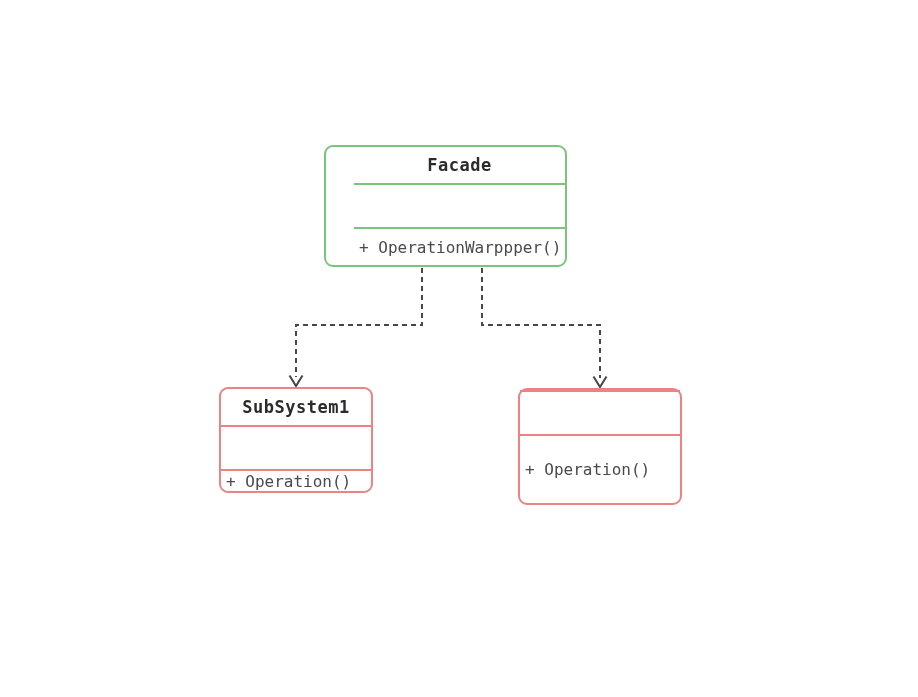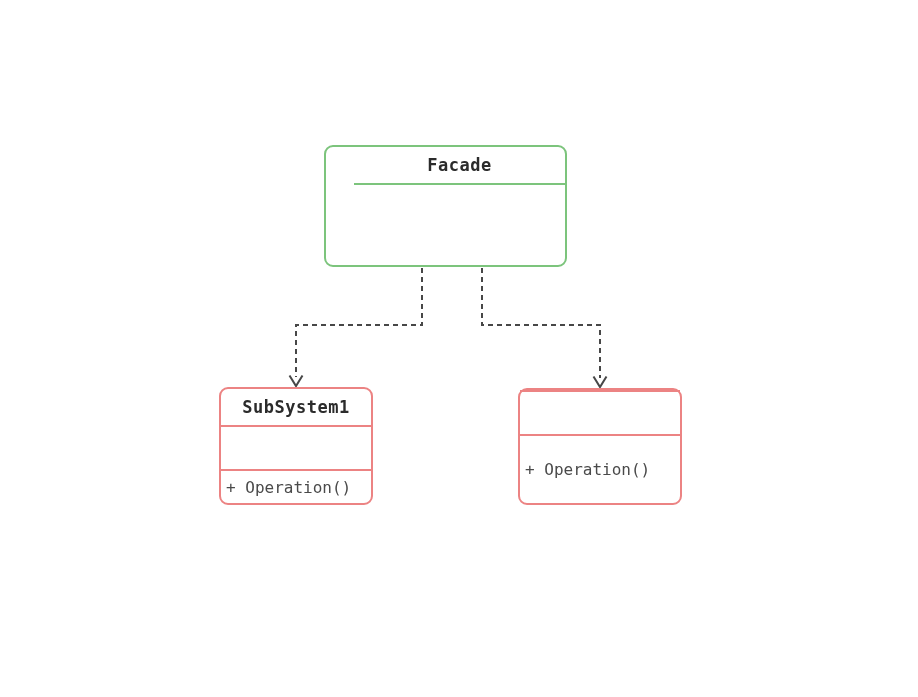--- a/index.html
+++ b/index.html
@@ -30,21 +30,21 @@
   .uml-class {
     position: absolute;
     background: #ffffff;
     border: 2px solid;
     border-radius: 9px;
     box-sizing: border-box;
     display: flex;
     flex-direction: column;
   }
   .facade     { left: 324px; top: 145px; width: 243px; height: 122px; }
-  .subsystem1 { left: 219px; top: 387px; width: 154px; height: 118px; }
+  .subsystem1 { left: 219px; top: 387px; width: 154px; height: 106px; }
   .subsystem2 { left: 518px; top: 388px; width: 164px; height: 117px; }
   .cls-title {
     height: 36px;
     flex: 0 0 36px;
     display: flex;
     align-items: center;
     justify-content: center;
     font-weight: bold;
     font-size: 17px;
     letter-spacing: 0.5px;
@@ -78,20 +78,21 @@
     </g>
     <g>
       <path class="conn-line" d="M482,268 L482,325 L600,325 L600,378" style="stroke: rgb(71, 71, 71);"></path>
       <polyline class="arrow-head" points="593.5,376.5 600,387 606.5,376.5" style="stroke: rgb(71, 71, 71);"></polyline>
     </g>
   </svg>
 
   <div class="uml-class facade" style="border-color: rgb(124, 196, 124); padding-left: 28px;">
     <div class="cls-title" style="color: rgb(43, 43, 43);">Facade</div>
     <div class="cls-attrs" style="border-top-color: rgb(124, 196, 124);"></div>
+    <div class="cls-methods" style="border-top-color: rgb(124, 196, 124); color: rgb(74, 74, 74);">+ OperationWarppper()</div>
   </div>
 
   <div class="uml-class subsystem1" style="border-color: rgb(236, 131, 131);">
     <div class="cls-title" style="color: rgb(43, 43, 43);">SubSystem1</div>
     <div class="cls-attrs" style="border-top-color: rgb(236, 131, 131);"></div>
     <div class="cls-methods" style="border-top-color: rgb(236, 131, 131); color: rgb(74, 74, 74);">+ Operation()</div>
   </div>
 
   <div class="uml-class subsystem2" style="border-color: rgb(236, 131, 131);">
     <div class="cls-attrs" style="border-top-color: rgb(236, 131, 131);"></div>

